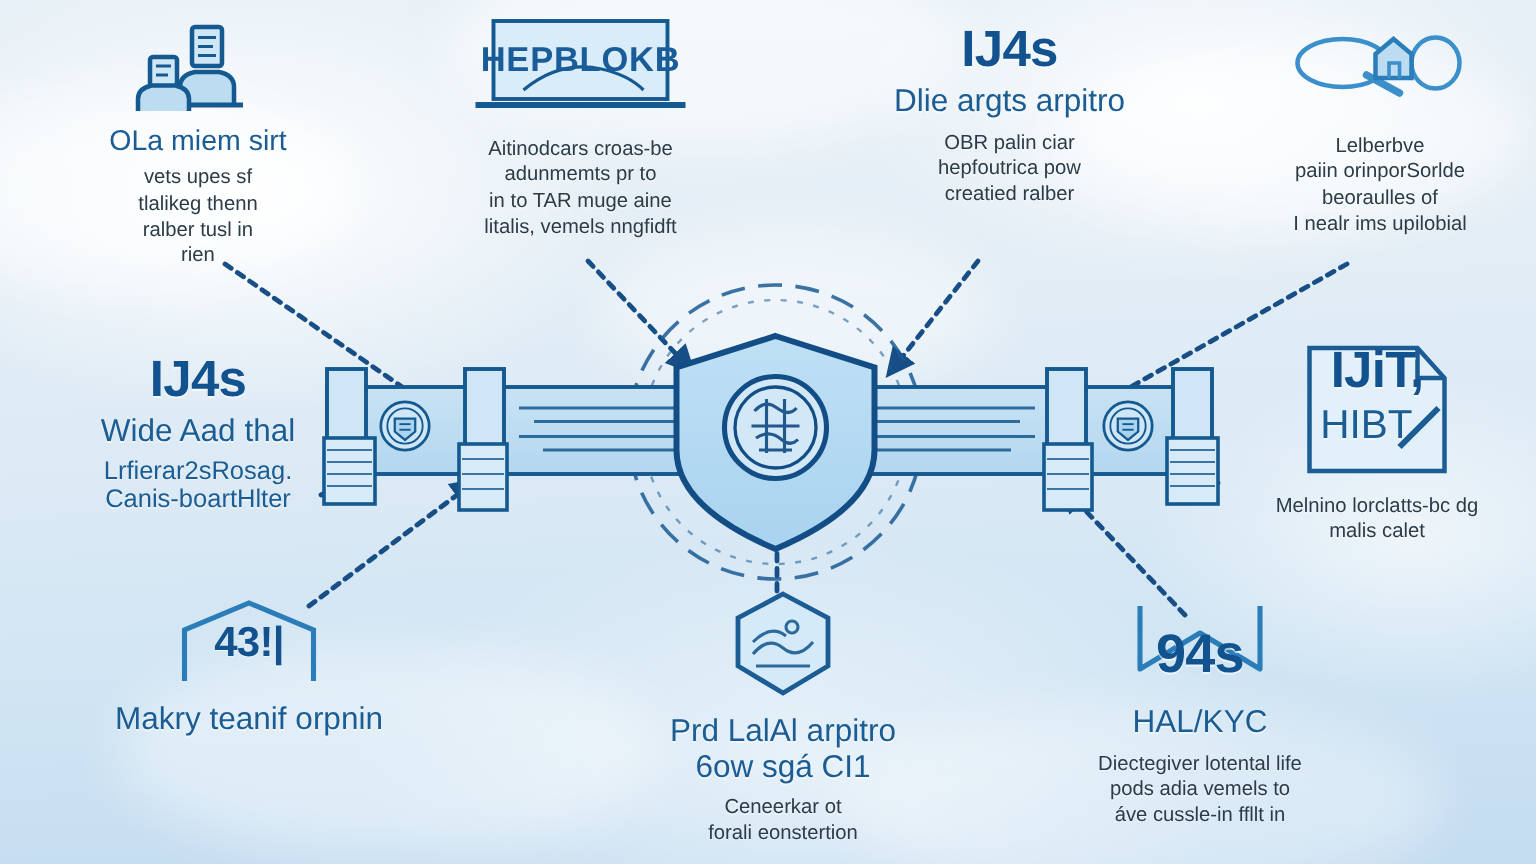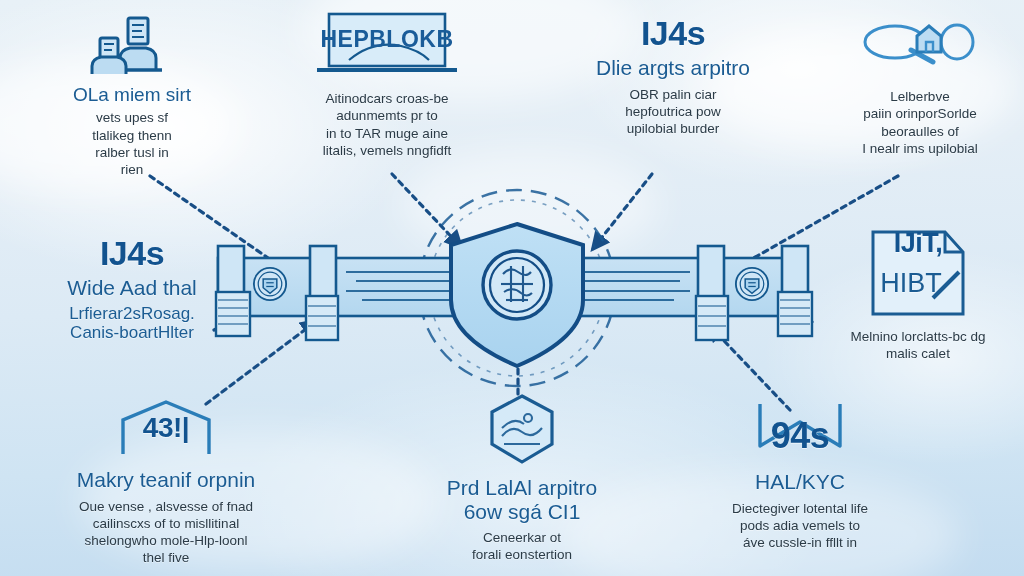--- a/index.html
+++ b/index.html
@@ -261,21 +261,21 @@
 adunmemts pr to
 in to TAR muge aine
 litalis, vemels nngfidft</div>
   </div>
 
   <div class="node" id="node-top-3">
     <div class="kicker k-lg">IJ4s</div>
     <div class="heading h-lg sp-6">Dlie argts arpitro</div>
     <div class="body b-13 sp-6" style="white-space:pre-line;">OBR palin ciar
 hepfoutrica pow
-upilobial burder</div>
+creatied ralber</div>
   </div>
 
   <div class="node" id="node-top-4">
     <svg class="icon-wrap" width="130" height="58" viewBox="0 0 130 58">
       <g fill="none" stroke="#3b8fcb" stroke-width="3">
         <ellipse cx="40" cy="20" rx="30" ry="16"></ellipse>
         <ellipse cx="102" cy="20" rx="16" ry="17"></ellipse>
         <path d="M56,28 L78,40" stroke-width="5" stroke-linecap="round"></path>
         <path d="M62,14 L74,4 L86,14 L86,30 L62,30 Z" fill="#bcdcf2" stroke="#2a7db8" stroke-width="3"></path>
         <path d="M71,30 L71,20 L78,20 L78,30" stroke-width="2.4"></path>
@@ -294,41 +294,37 @@
 Canis-boartHlter</div>
   </div>
 
   <div class="node" id="node-mid-right">
     <div style="position:relative; width:118px; height:92px; margin:0 auto;">
       <svg width="118" height="92" viewBox="0 0 118 92" style="position:absolute; left:0; top:0;">
         <path d="M14,4 L86,4 L104,24 L104,86 L14,86 Z" fill="#e2f0fa" stroke="#1a5c93" stroke-width="3"></path>
         <path d="M86,4 L86,24 L104,24" fill="none" stroke="#1a5c93" stroke-width="3"></path>
         <path d="M74,70 L100,44" stroke="#1a5c93" stroke-width="4" fill="none"></path>
       </svg>
-      <div class="kicker" style="position:absolute; left:0; right:0; top:2px; font-size:27px;">IJiT,</div>
+      <div class="kicker" style="position:absolute; left:0; right:0; top:2px; font-size:34px;">IJiT,</div>
       <div class="heading" style="position:absolute; left:0; right:14px; top:40px; font-size:27px;">HIBT</div>
     </div>
     <div class="body b-13 sp-8" style="white-space:pre-line;">Melnino lorclatts-bc dg
 malis calet</div>
   </div>
 
   <div class="node" id="node-bot-1">
     <div style="position:relative; width:130px; height:62px; margin:0 auto;">
       <svg width="130" height="62" viewBox="0 0 130 62" style="position:absolute; left:0; top:0;">
         <g fill="none" stroke="#2a7db8" stroke-width="3.4">
           <path d="M22,56 L22,22 L65,4 L108,22 L108,56"></path>
         </g>
       </svg>
       <div class="kicker" style="position:absolute; left:0; right:0; top:16px; font-size:28px;">43!|</div>
     </div>
     <div class="heading h-lg sp-8">Makry teanif orpnin</div>
-    <div class="body b-13 sp-6" style="white-space:pre-line;">Oue vense , alsvesse of fnad
-cailinscxs of to misllitinal
-shelongwho mole-Hlp-loonl
-thel five</div>
   </div>
 
   <div class="node" id="node-bot-2">
     <svg class="icon-wrap" width="76" height="76" viewBox="0 0 76 76">
       <path d="M38,4 L68,20 L68,52 L38,70 L8,52 L8,20 Z" fill="#d5eaf8" stroke="#1a5c93" stroke-width="3.2"></path>
       <g fill="none" stroke="#1a5c93" stroke-width="2.1" opacity="0.9">
         <path d="M18,44 Q28,32 38,40 Q48,48 58,36"></path>
         <path d="M18,36 Q30,24 40,32"></path>
         <circle cx="44" cy="26" r="4"></circle>
         <path d="M20,52 L56,52"></path>

